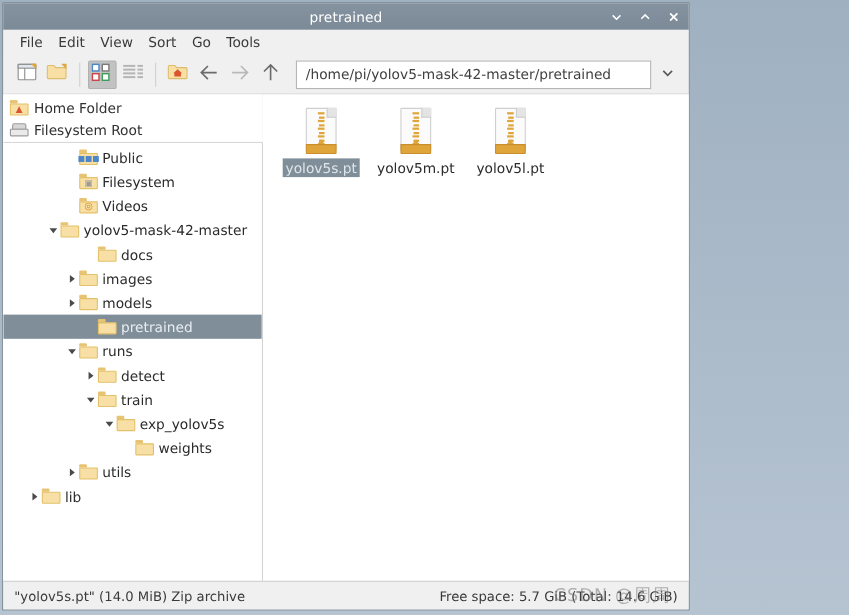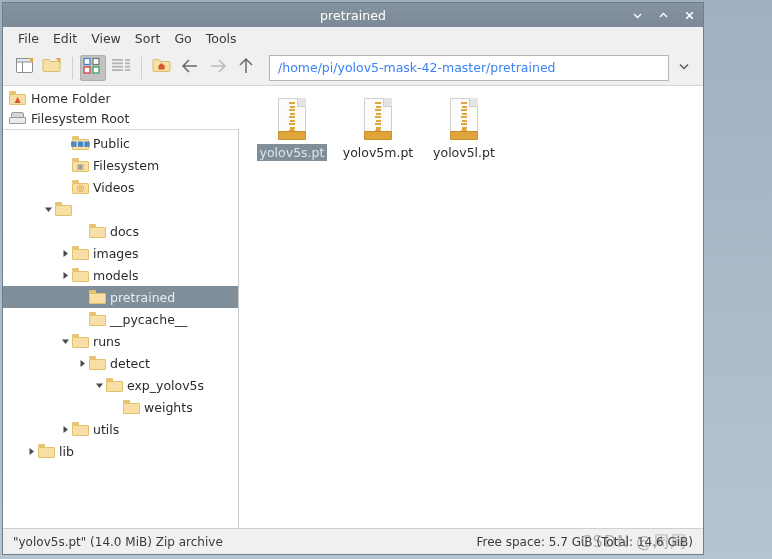--- a/index.html
+++ b/index.html
@@ -13,21 +13,21 @@
   #app {
     position: relative;
     width: 772px; height: 559px;
     background: linear-gradient(180deg,#9fb0c0 0%, #b6c4d2 100%);
   }
 
   
   .window {
     position: absolute;
     left: 2px; top: 2px;
-    width: 702px; height: 553px;
+    width: 625px; height: 553px;
     background: #f0f0f0;
     border: 1px solid #6f7e89;
     display: flex; flex-direction: column;
   }
 
   
   .titlebar {
     height: 24px;
     background: #7f8e99;
     background: linear-gradient(180deg,#8593a0 0%, #7b8a96 100%);
@@ -100,21 +100,21 @@
     margin-left: 8px;
     height: 26px;
     background: #ffffff;
     border: 1px solid #b5b5b5;
     padding: 0 6px;
   }
   .pathbar input {
     border: 0; outline: 0;
     width: 100%;
     font-size: 12.5px;
-    color: #3b82f6;
+    color: #404040;
     font-family: "DejaVu Sans", "Liberation Sans", sans-serif;
     background: transparent;
   }
   .path-drop {
     width: 22px; height: 26px;
     display: flex; align-items: center; justify-content: center;
     cursor: pointer;
     margin-left: 2px;
   }
 
@@ -516,20 +516,21 @@
               <span style="flex: 0 0 auto; width: 38px; height: 22px;"></span>
               <span class="twisty">
                 <svg width="9" height="9" viewBox="0 0 9 9">
                   <path d="M1 2.5 L8 2.5 L4.5 7 Z" fill="#4a4a4a"></path>
                 </svg>
               </span>
               <span class="folder">
                 <span class="tab"></span>
                 <span class="bodyf"></span>
               </span>
+              <span class="name">yolov5-mask-42-master</span>
             </div>
             <div class="tree-row">
               <span style="flex: 0 0 auto; width: 72px; height: 22px;"></span>
               <span class="twisty"></span>
               <span class="folder">
                 <span class="tab"></span>
                 <span class="bodyf"></span>
               </span>
               <span class="name">docs</span>
             </div>
@@ -562,53 +563,57 @@
             <div class="tree-row selected">
               <span style="flex: 0 0 auto; width: 72px; height: 22px;"></span>
               <span class="twisty"></span>
               <span class="folder">
                 <span class="tab"></span>
                 <span class="bodyf"></span>
               </span>
               <span class="name">pretrained</span>
             </div>
             <div class="tree-row">
+              <span style="flex: 0 0 auto; width: 55px; height: 22px;"></span>
+              <span class="twisty">
+                <svg width="9" height="9" viewBox="0 0 9 9">
+                  <path d="M1 2.5 L8 2.5 L4.5 7 Z" fill="#4a4a4a"></path>
+                </svg>
+              </span>
+              <span class="folder">
+                <span class="tab"></span>
+                <span class="bodyf"></span>
+              </span>
+              <span class="name">runs</span>
+            </div>
+            <div class="tree-row">
               <span style="flex: 0 0 auto; width: 72px; height: 22px;"></span>
-              <span class="twisty"></span>
-              <span class="folder">
-                <span class="tab"></span>
-                <span class="bodyf"></span>
-              </span>
-              <span class="name">__pycache__</span>
-            </div>
-            <div class="tree-row">
-              <span style="flex: 0 0 auto; width: 55px; height: 22px;"></span>
+              <span class="twisty">
+                <svg width="9" height="9" viewBox="0 0 9 9">
+                  <path d="M2.5 1 L7 4.5 L2.5 8 Z" fill="#4a4a4a"></path>
+                </svg>
+              </span>
+              <span class="folder">
+                <span class="tab"></span>
+                <span class="bodyf"></span>
+              </span>
+              <span class="name">detect</span>
+            </div>
+            <div class="tree-row">
+              <span style="flex: 0 0 auto; width: 72px; height: 22px;"></span>
               <span class="twisty">
                 <svg width="9" height="9" viewBox="0 0 9 9">
                   <path d="M1 2.5 L8 2.5 L4.5 7 Z" fill="#4a4a4a"></path>
                 </svg>
               </span>
               <span class="folder">
                 <span class="tab"></span>
                 <span class="bodyf"></span>
               </span>
-              <span class="name">runs</span>
-            </div>
-            <div class="tree-row">
-              <span style="flex: 0 0 auto; width: 72px; height: 22px;"></span>
-              <span class="twisty">
-                <svg width="9" height="9" viewBox="0 0 9 9">
-                  <path d="M2.5 1 L7 4.5 L2.5 8 Z" fill="#4a4a4a"></path>
-                </svg>
-              </span>
-              <span class="folder">
-                <span class="tab"></span>
-                <span class="bodyf"></span>
-              </span>
-              <span class="name">detect</span>
+              <span class="name">train</span>
             </div>
             <div class="tree-row">
               <span style="flex: 0 0 auto; width: 89px; height: 22px;"></span>
               <span class="twisty">
                 <svg width="9" height="9" viewBox="0 0 9 9">
                   <path d="M1 2.5 L8 2.5 L4.5 7 Z" fill="#4a4a4a"></path>
                 </svg>
               </span>
               <span class="folder">
                 <span class="tab"></span>

